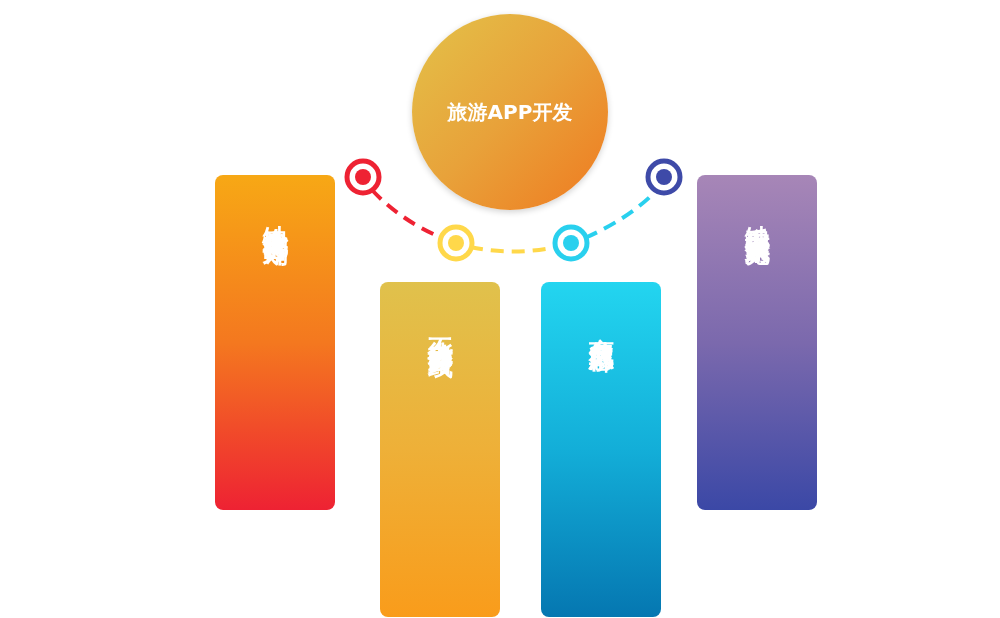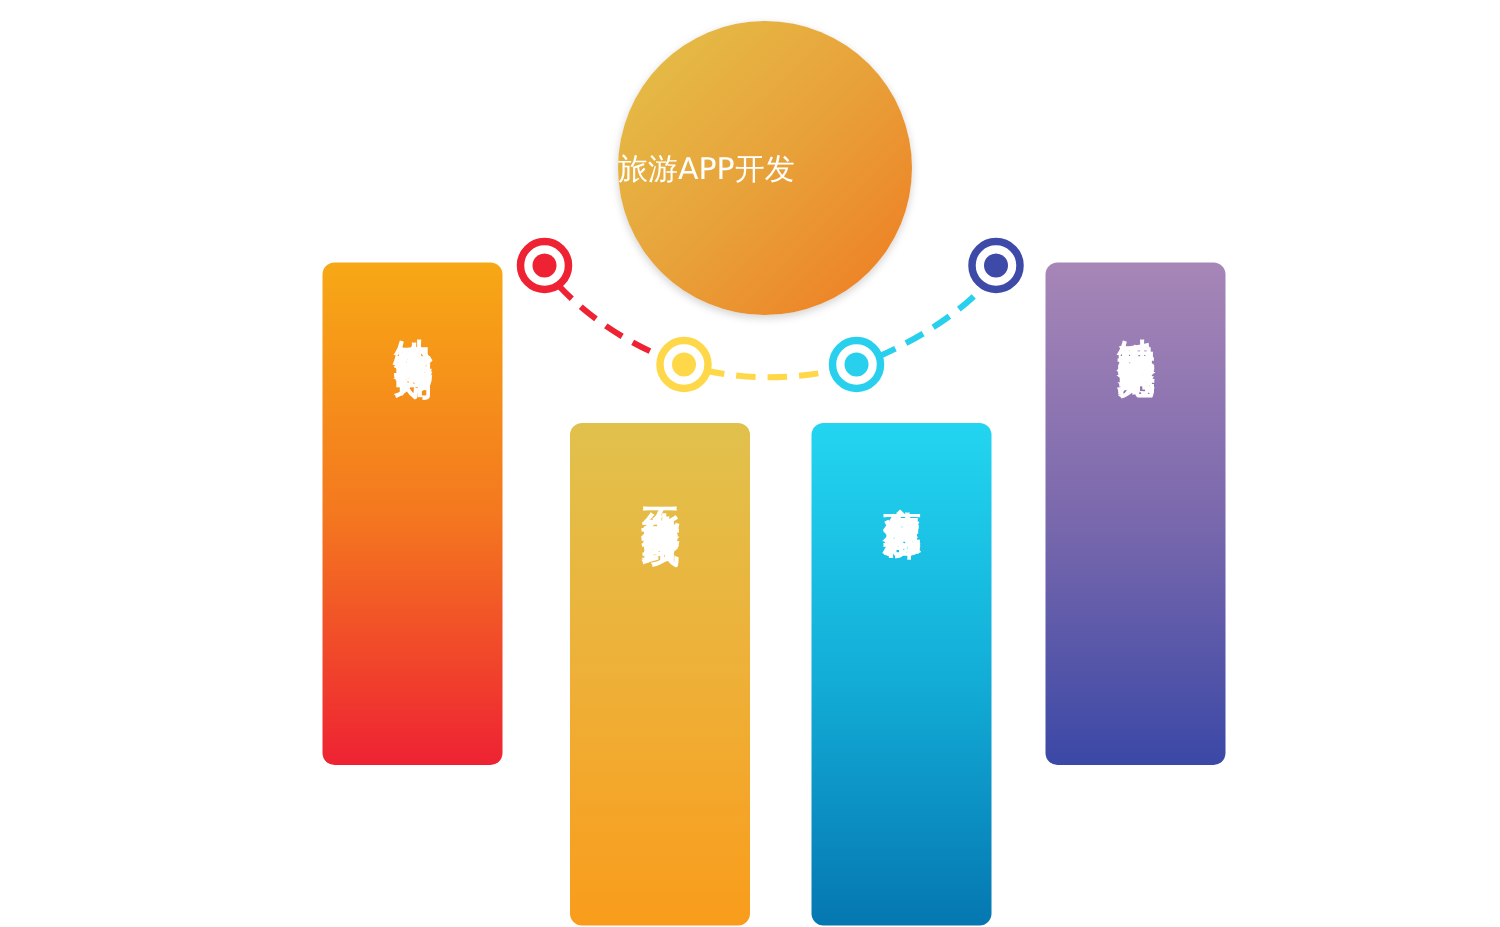--- a/index.html
+++ b/index.html
@@ -3,22 +3,22 @@
   <meta charset="utf-8">
   <style>
     html, body { margin: 0; padding: 0; background: #ffffff; }
     body { width: 1000px; height: 618px; position: relative; overflow: hidden;
            font-family: "DejaVu Sans", "Liberation Sans", sans-serif; }
     .hub {
       position: absolute; left: 412px; top: 14px; width: 196px; height: 196px;
       border-radius: 50%;
       background: linear-gradient(135deg, #e3c249 0%, #e8a23a 50%, #ef7a20 100%);
       box-shadow: 0 2px 6px rgba(0,0,0,0.18);
-      display: flex; flex-direction: column; align-items: flex-start; justify-content: center;
-      color: #fff; font-weight: normal; font-size: 20px; line-height: 30px; text-align: center;
+      display: flex; flex-direction: column; align-items: center; justify-content: center;
+      color: #fff; font-weight: bold; font-size: 20px; line-height: 30px; text-align: center;
     }
     .bar {
       position: absolute; width: 120px; height: 335px; border-radius: 8px;
       display: flex; justify-content: center;
     }
     .bar .txt {
       margin-top: 30px; writing-mode: vertical-rl; text-orientation: upright;
       color: #fff; font-weight: bold; font-size: 25px; letter-spacing: 2px; line-height: 30px;
     }
     #bar1 { left: 215px; top: 175px; background: linear-gradient(180deg, #f7a815 0%, #f4781f 50%, #ee2233 100%); }

